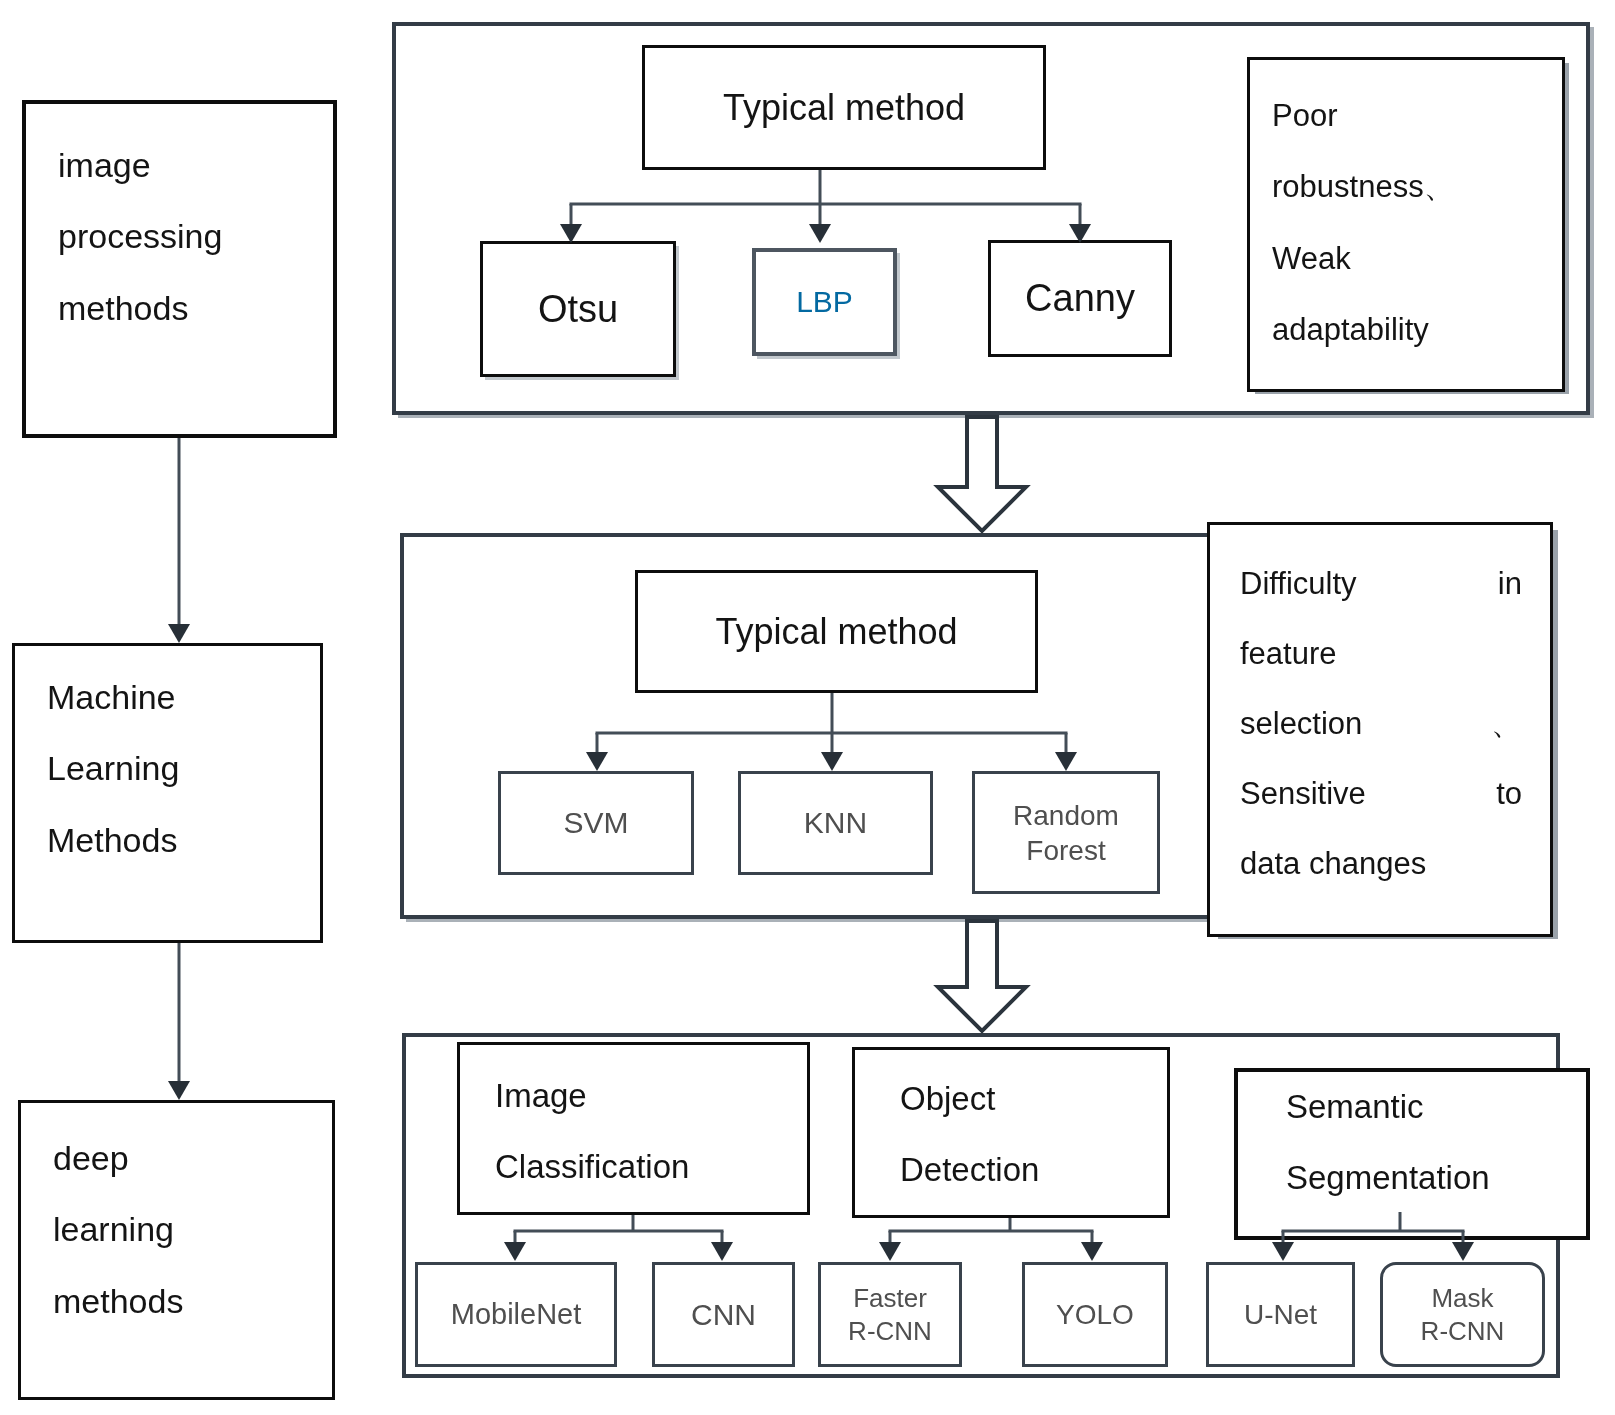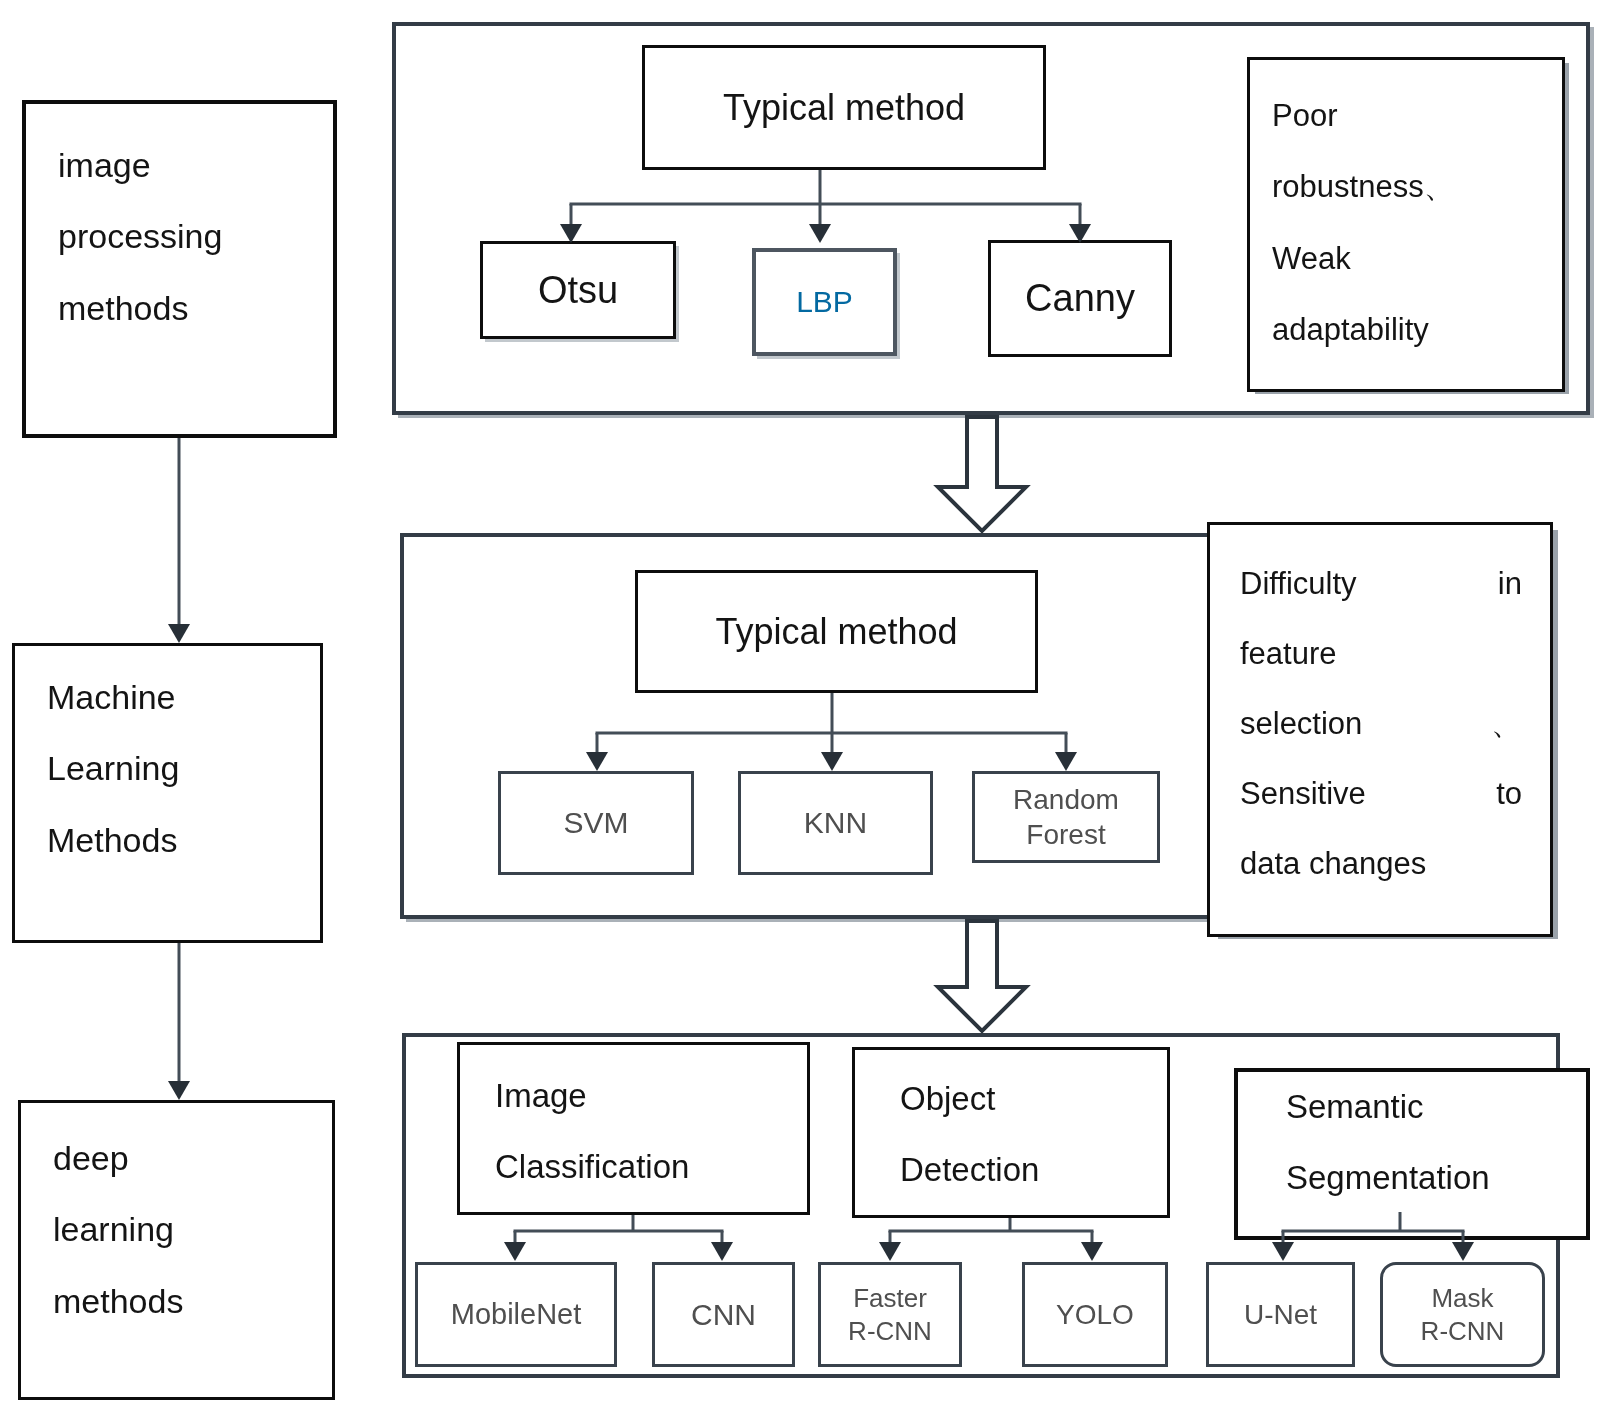--- a/index.html
+++ b/index.html
@@ -23,31 +23,31 @@
         text-align:center;line-height:1.25;}
   
   #left-box-1{left:22px;top:100px;width:315px;height:338px;border-width:4px;}
   #left-box-2{left:12px;top:643px;width:311px;height:300px;}
   #left-box-2 .pad-text{padding-top:16px;}
   #left-box-3{left:18px;top:1100px;width:317px;height:300px;}
   #left-box-3 .pad-text{padding-top:20px;}
   
   #top-container{left:392px;top:22px;width:1198px;height:393px;}
   #typical-method-1{left:642px;top:45px;width:404px;height:125px;font-size:36px;}
-  #otsu-box{left:480px;top:241px;width:196px;height:98px;font-size:38px;box-shadow:4px 4px 0 -1px #c2c8cd;}
+  #otsu-box{left:480px;top:241px;width:196px;height:136px;font-size:38px;box-shadow:4px 4px 0 -1px #c2c8cd;}
   #lbp-box{left:752px;top:248px;width:145px;height:108px;border:4px solid #4d5660;color:#0369a1;font-size:30px;box-shadow:4px 4px 0 -1px #c2c8cd;}
   #canny-box{left:988px;top:240px;width:184px;height:117px;font-size:38px;}
   #note-top{left:1247px;top:57px;width:318px;height:335px;font-size:31px;line-height:2.3;
             padding:20px 10px 0 22px;box-shadow:6px 4px 0 -2px #9aa2aa;}
   
   #middle-container{left:400px;top:533px;width:1100px;height:386px;}
   #typical-method-2{left:635px;top:570px;width:403px;height:123px;font-size:36px;}
   #svm-box{left:498px;top:771px;width:196px;height:104px;font-size:30px;}
   #knn-box{left:738px;top:771px;width:195px;height:104px;font-size:30px;}
-  #rf-box{left:972px;top:771px;width:188px;height:92px;font-size:28px;}
+  #rf-box{left:972px;top:771px;width:188px;height:123px;font-size:28px;}
   #note-middle{left:1207px;top:522px;width:346px;height:415px;border:3px solid #0d0d0d;
                padding:24px 28px 0 30px;font-size:31px;box-shadow:8px 5px 0 -3px #9aa2aa;}
   .note-row{display:flex;justify-content:space-between;height:70px;align-items:center;}
   
   #bottom-container{left:402px;top:1033px;width:1158px;height:345px;box-shadow:none;}
   .group-title{font-size:33px;line-height:2.15;}
   #ic-box{left:457px;top:1042px;width:353px;height:173px;padding:16px 8px 0 35px;}
   #od-box{left:852px;top:1047px;width:318px;height:171px;padding:14px 8px 0 45px;}
   #ss-box{left:1234px;top:1068px;width:356px;height:172px;padding:0 8px 0 48px;border-width:4px;}
   #mobilenet-box{left:415px;top:1262px;width:202px;height:105px;font-size:29px;}

